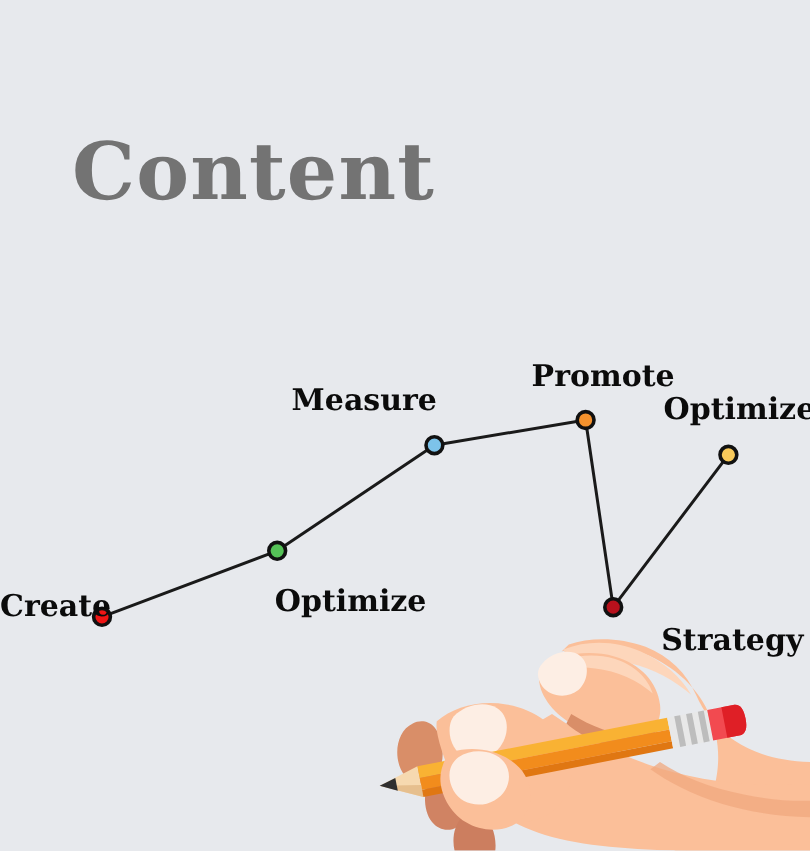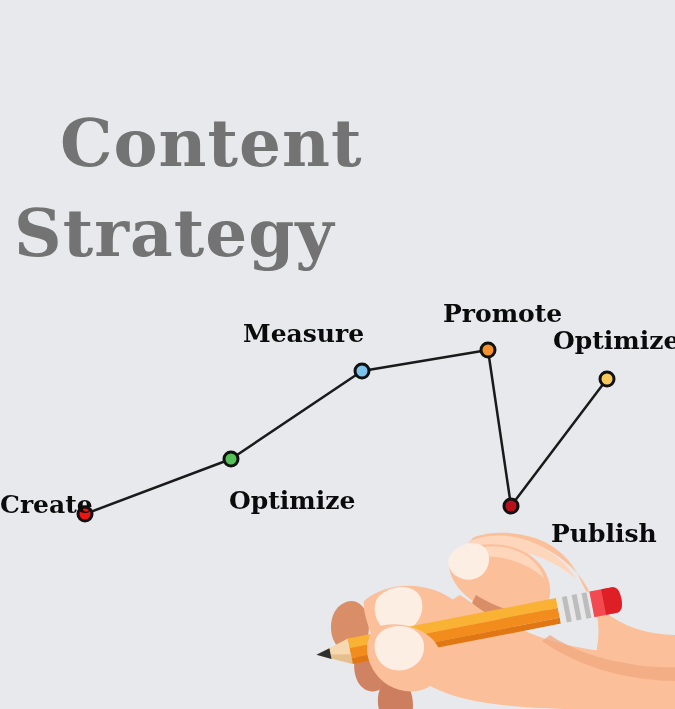--- a/index.html
+++ b/index.html
@@ -64,41 +64,40 @@
     height: 224px;
   }
 </style>
 </head>
 <body>
 
 <div id="stage">
 
   <div id="title-block">
     <div class="title-line" id="title-line-1">Content</div>
-    <div class="title-line" id="title-line-2">Strategy</div>
   </div>
 
   <svg id="chart-svg" viewBox="0 0 675 709">
     <polyline id="chart-polyline" fill="none" stroke="#1a1a1a" stroke-width="2.5" stroke-linejoin="round" stroke-linecap="round" points="85,514 231,459 362,371 488,350 511,506 607,379"></polyline>
     <g id="chart-markers">
         <circle cx="85" cy="514" r="7" fill="#f01515" stroke="#111111" stroke-width="3"></circle>
         <circle cx="231" cy="459" r="7" fill="#55c257" stroke="#111111" stroke-width="3"></circle>
         <circle cx="362" cy="371" r="7" fill="#7dc3ea" stroke="#111111" stroke-width="3"></circle>
         <circle cx="488" cy="350" r="7" fill="#f5922d" stroke="#111111" stroke-width="3"></circle>
         <circle cx="511" cy="506" r="7" fill="#b7111c" stroke="#111111" stroke-width="3"></circle>
         <circle cx="607" cy="379" r="7" fill="#f8c95a" stroke="#111111" stroke-width="3"></circle>
       </g>
   </svg>
 
   <div id="chart-labels">
       <div class="node-label" style="left: 0px; top: 492px;">Create</div>
       <div class="node-label" style="left: 229px; top: 488px;">Optimize</div>
       <div class="node-label" style="left: 243px; top: 321px;">Measure</div>
       <div class="node-label" style="left: 443px; top: 301px;">Promote</div>
-      <div class="node-label" style="left: 551px; top: 521px;">Publish</div>
+      <div class="node-label" style="left: 551px; top: 521px;">Strategy</div>
       <div class="node-label" style="left: 553px; top: 328px;">Optimize</div>
     </div>
 
   <svg id="hand-svg" viewBox="0 0 380 224">
 
     <g>
       <path fill="#d98e68" d="M44 118 C31 124 28 143 34 156 C40 169 55 172 63 162 C72 151 70 130 62 121 C57 115 49 115 44 118 Z"></path>
       <path fill="#d08363" d="M62 160 C52 169 52 190 60 200 C68 210 82 208 87 197 C93 185 89 166 80 159 C74 154 67 155 62 160 Z"></path>
       <path fill="#cc7e5f" d="M85 196 C75 206 76 227 85 236 C94 245 107 242 111 231 C116 218 111 200 102 194 C96 190 90 191 85 196 Z"></path>
     </g>

